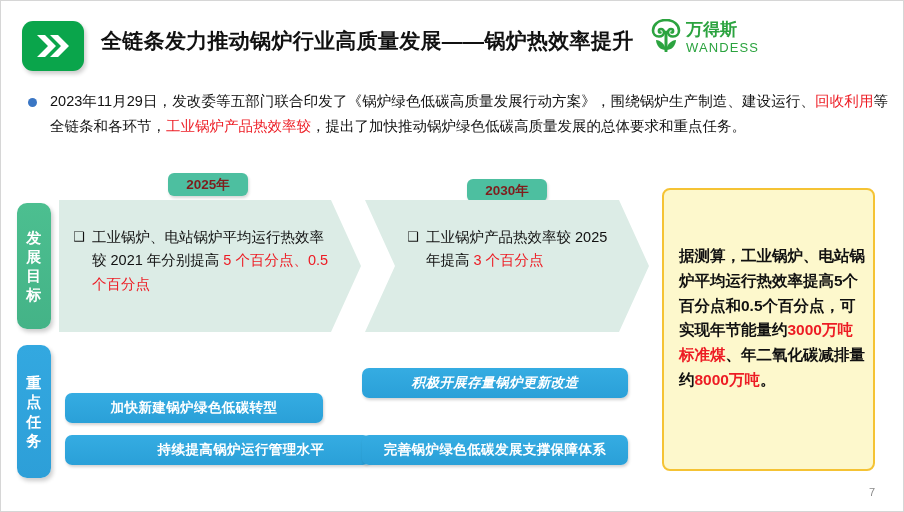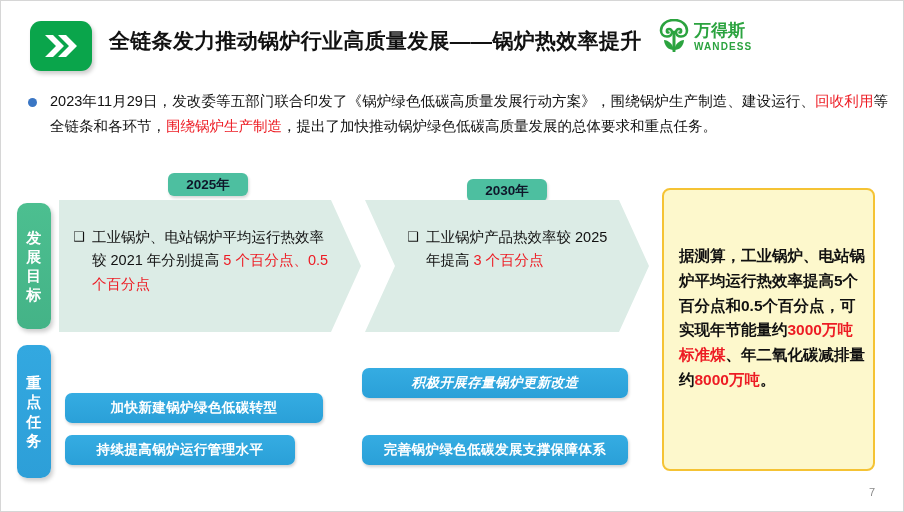--- a/index.html
+++ b/index.html
@@ -21,21 +21,21 @@
     height: 512px;
     background: #ffffff;
     box-sizing: border-box;
     border: 1px solid #d6d6d6;
     overflow: hidden;
   }
 
   
   #header {
     position: absolute;
-    left: 16px; top: 0;
+    left: 8px; top: 0;
     width: 768px;
     height: 78px;
   }
   #header-badge {
     position: absolute;
     left: 13px;
     top: 20px;
     width: 62px;
     height: 50px;
     background: #0aa54b;
@@ -75,22 +75,22 @@
     justify-content: center;
     line-height: 1;
   }
   #logo-cn {
     font-size: 17px;
     font-weight: bold;
     color: #2ba33f;
     letter-spacing: 0px;
   }
   #logo-en {
-    font-size: 10px;
-    font-weight: bold;
+    font-size: 13px;
+    font-weight: normal;
     color: #2ba33f;
     letter-spacing: 1.1px;
     margin-top: 3px;
   }
 
   
   #intro {
     position: absolute;
     left: 27px;
     top: 88px;
@@ -113,21 +113,21 @@
     text-align: justify;
   }
   .hl-red { color: #ed1c24; margin-top: 40px; }
 
   
   .year-badge {
     position: absolute;
     height: 23px;
     border-radius: 6px;
     background: #4dbfa0;
-    color: #0f172a;
+    color: #7f1d1d;
     font-size: 13.5px;
     font-weight: bold;
     display: flex;
     align-items: center;
     justify-content: center;
     box-shadow: 1px 2px 3px rgba(0,0,0,0.16);
   }
   #year-2025 { left: 167px; top: 172px; width: 80px; }
   #year-2030 { left: 466px; top: 172px; width: 80px; margin-top: 6px; }
 
@@ -240,21 +240,21 @@
     font-size: 13.5px;
     font-weight: bold;
     display: flex;
     align-items: center;
     justify-content: center;
     box-shadow: 1px 2px 3px rgba(0,0,0,0.18);
     letter-spacing: 0.4px;
   }
   #task-0 { left: 64px;  top: 367px; width: 258px; margin-top: 25px; }
   #task-1 { left: 361px; top: 367px; width: 266px; font-style: italic; }
-  #task-2 { left: 64px;  top: 434px; width: 230px; }
+  #task-2 { left: 64px;  top: 434px; width: 258px; padding-left: 47px; }
   #task-3 { left: 361px; top: 434px; width: 266px; }
 
   
   #page-number {
     position: absolute;
     right: 28px;
     bottom: 13px;
     font-size: 11px;
     color: #8a8a8a;
   }
@@ -287,21 +287,21 @@
       </span>
       <span id="logo-text">
         <span id="logo-cn">万得斯</span>
         <span id="logo-en">WANDESS</span>
       </span>
     </div>
   </div>
 
   <div id="intro">
     <span id="intro-bullet"></span>
-    <div id="intro-text"><span>2023年11月29日，发改委等五部门联合印发了《锅炉绿色低碳高质量发展行动方案》，围绕锅炉生产制造、建设运行、</span><span class="hl-red">回收利用</span><span>等全链条和各环节，</span><span class="hl-red">围绕锅炉生产制造</span><span>，提出了加快推动锅炉绿色低碳高质量发展的总体要求和重点任务。</span></div>
+    <div id="intro-text"><span>2023年11月29日，发改委等五部门联合印发了《锅炉绿色低碳高质量发展行动方案》，围绕锅炉生产制造、建设运行、</span><span class="hl-red">回收利用</span><span>等全链条和各环节，</span><span class="hl-red">工业锅炉产品热效率较</span><span>，提出了加快推动锅炉绿色低碳高质量发展的总体要求和重点任务。</span></div>
   </div>
 
   <div class="year-badge" id="year-2025">2025年</div>
   <div class="year-badge" id="year-2030">2030年</div>
 
   <div class="vtab" id="vtab-goal">
       <span>发</span>
       <span>展</span>
       <span>目</span>
       <span>标</span>

